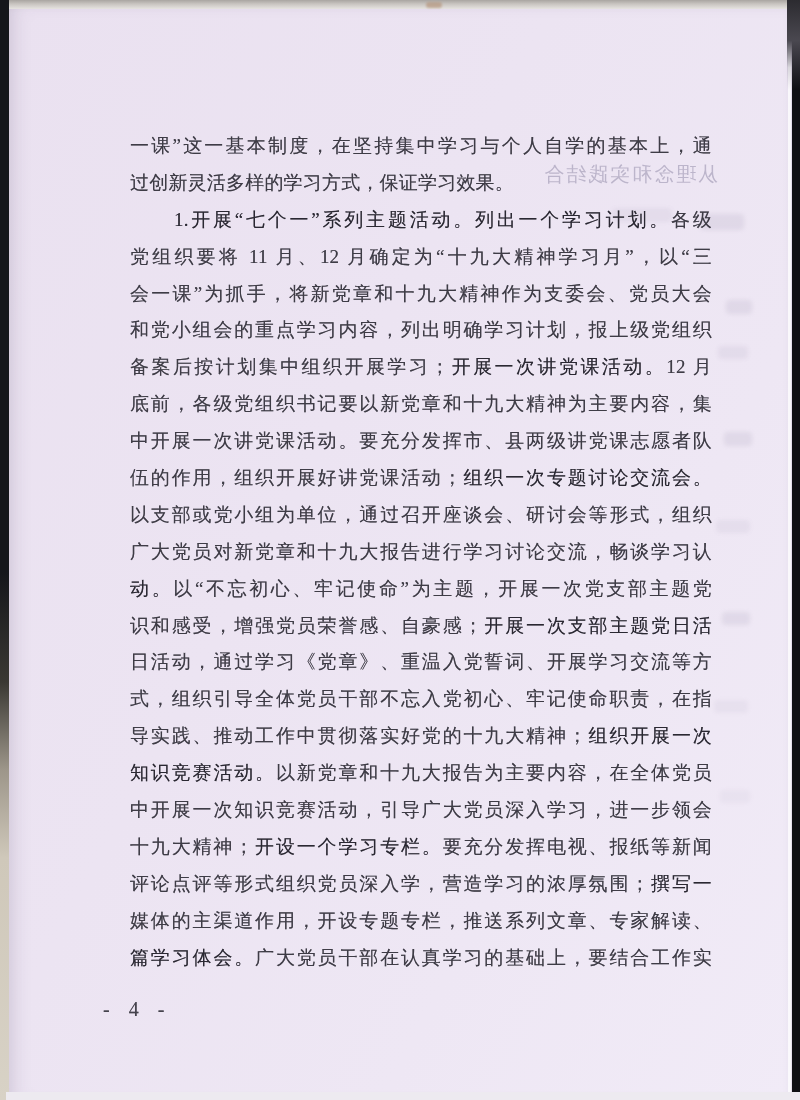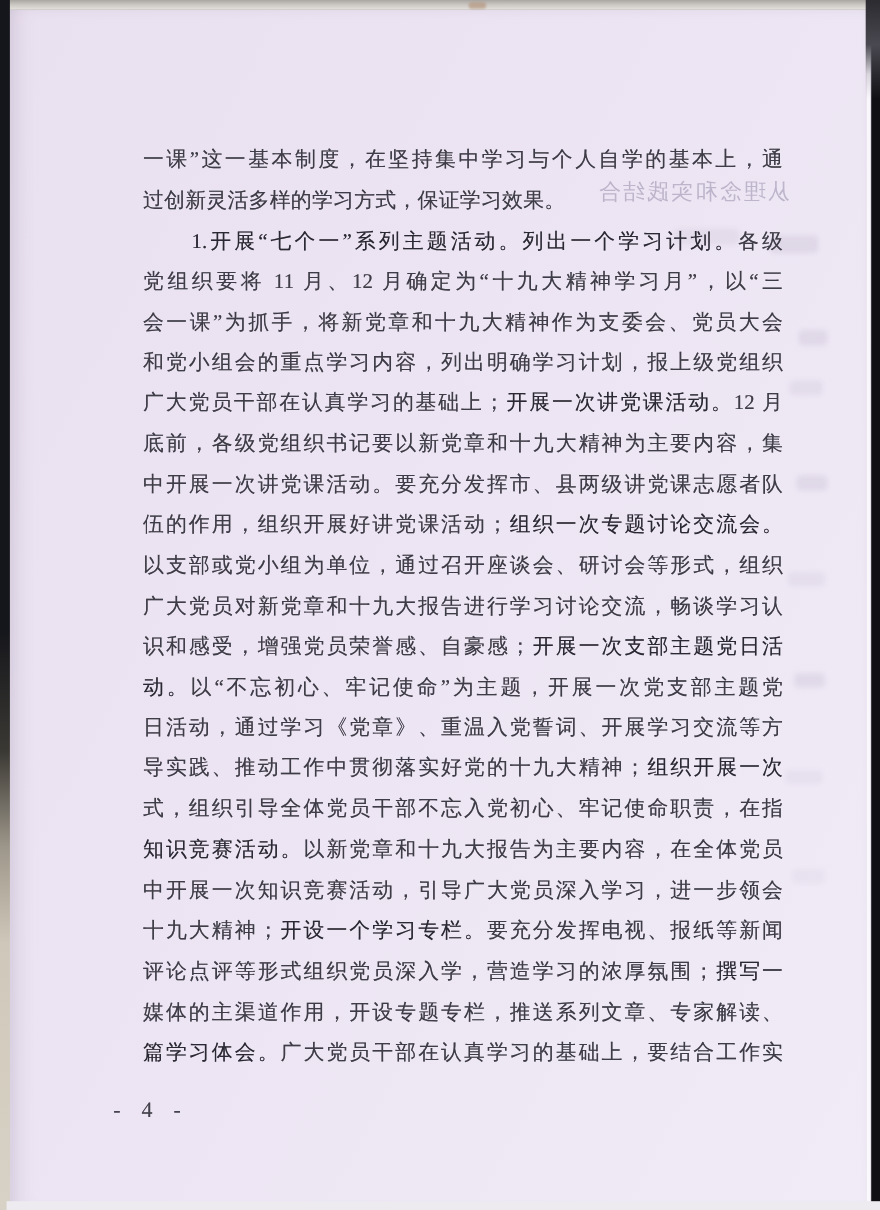--- a/index.html
+++ b/index.html
@@ -72,31 +72,31 @@
   <div class="smudge s8"></div>
   <div class="smudge s9"></div>
 
   <div class="content">
       <div class="line"><span class="seg">一课”这一基本制度，在坚持集中学习与个人自学的基本上，通</span></div>
       <div class="line noStretch"><span class="seg">过创新灵活多样的学习方式，保证学习效果。</span></div>
       <div class="line indent"><span class="seg b">1.开展“七个一”系列主题活动。列出一个学习计划。</span><span class="seg">各级</span></div>
       <div class="line"><span class="seg">党组织要将 11 月、12 月确定为“十九大精神学习月”，以“三</span></div>
       <div class="line"><span class="seg">会一课”为抓手，将新党章和十九大精神作为支委会、党员大会</span></div>
       <div class="line"><span class="seg">和党小组会的重点学习内容，列出明确学习计划，报上级党组织</span></div>
-      <div class="line"><span class="seg">广大党员干部在认真学习的基础上；</span><span class="seg b">开展一次讲党课活动。</span><span class="seg">12 月</span></div>
+      <div class="line"><span class="seg">备案后按计划集中组织开展学习；</span><span class="seg b">开展一次讲党课活动。</span><span class="seg">12 月</span></div>
       <div class="line"><span class="seg">底前，各级党组织书记要以新党章和十九大精神为主要内容，集</span></div>
       <div class="line"><span class="seg">中开展一次讲党课活动。要充分发挥市、县两级讲党课志愿者队</span></div>
       <div class="line"><span class="seg">伍的作用，组织开展好讲党课活动；</span><span class="seg b">组织一次专题讨论交流会。</span></div>
       <div class="line"><span class="seg">以支部或党小组为单位，通过召开座谈会、研讨会等形式，组织</span></div>
       <div class="line"><span class="seg">广大党员对新党章和十九大报告进行学习讨论交流，畅谈学习认</span></div>
+      <div class="line"><span class="seg b">动。</span><span class="seg">以“不忘初心、牢记使命”为主题，开展一次党支部主题党</span></div>
       <div class="line"><span class="seg">识和感受，增强党员荣誉感、自豪感；</span><span class="seg b">开展一次支部主题党日活</span></div>
-      <div class="line"><span class="seg b">动。</span><span class="seg">以“不忘初心、牢记使命”为主题，开展一次党支部主题党</span></div>
       <div class="line"><span class="seg">日活动，通过学习《党章》、重温入党誓词、开展学习交流等方</span></div>
+      <div class="line"><span class="seg">式，组织引导全体党员干部不忘入党初心、牢记使命职责，在指</span></div>
       <div class="line"><span class="seg">导实践、推动工作中贯彻落实好党的十九大精神；</span><span class="seg b">组织开展一次</span></div>
-      <div class="line"><span class="seg">式，组织引导全体党员干部不忘入党初心、牢记使命职责，在指</span></div>
       <div class="line"><span class="seg b">知识竞赛活动。</span><span class="seg">以新党章和十九大报告为主要内容，在全体党员</span></div>
       <div class="line"><span class="seg">中开展一次知识竞赛活动，引导广大党员深入学习，进一步领会</span></div>
       <div class="line"><span class="seg">十九大精神；</span><span class="seg b">开设一个学习专栏。</span><span class="seg">要充分发挥电视、报纸等新闻</span></div>
       <div class="line"><span class="seg">评论点评等形式组织党员深入学，营造学习的浓厚氛围；</span><span class="seg b">撰写一</span></div>
       <div class="line"><span class="seg">媒体的主渠道作用，开设专题专栏，推送系列文章、专家解读、</span></div>
       <div class="line"><span class="seg b">篇学习体会。</span><span class="seg">广大党员干部在认真学习的基础上，要结合工作实</span></div>
     </div>
 
   <div class="page-num">- 4 -</div>
 

